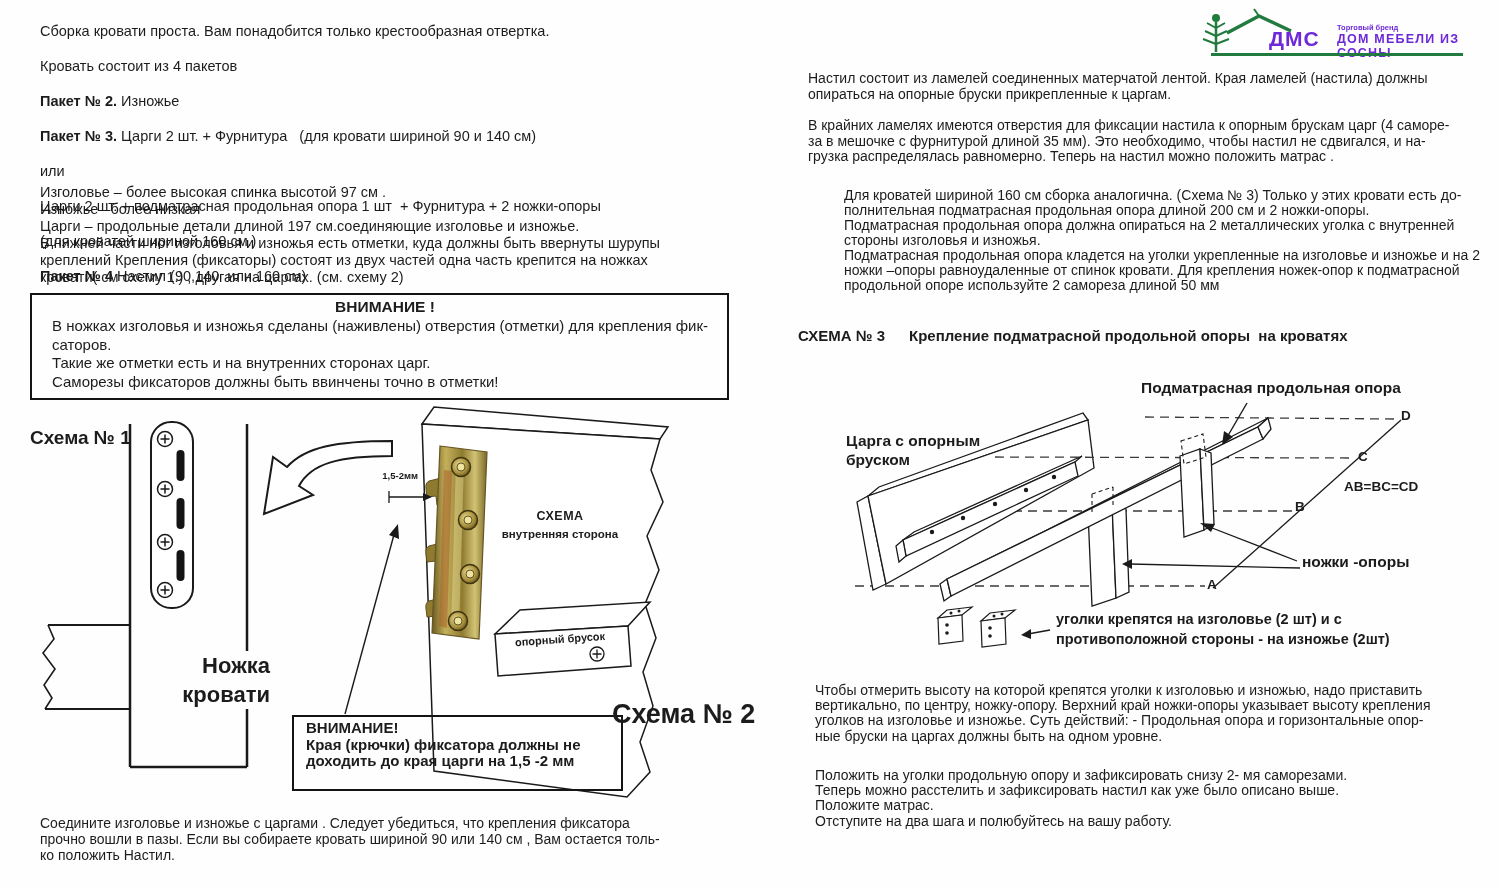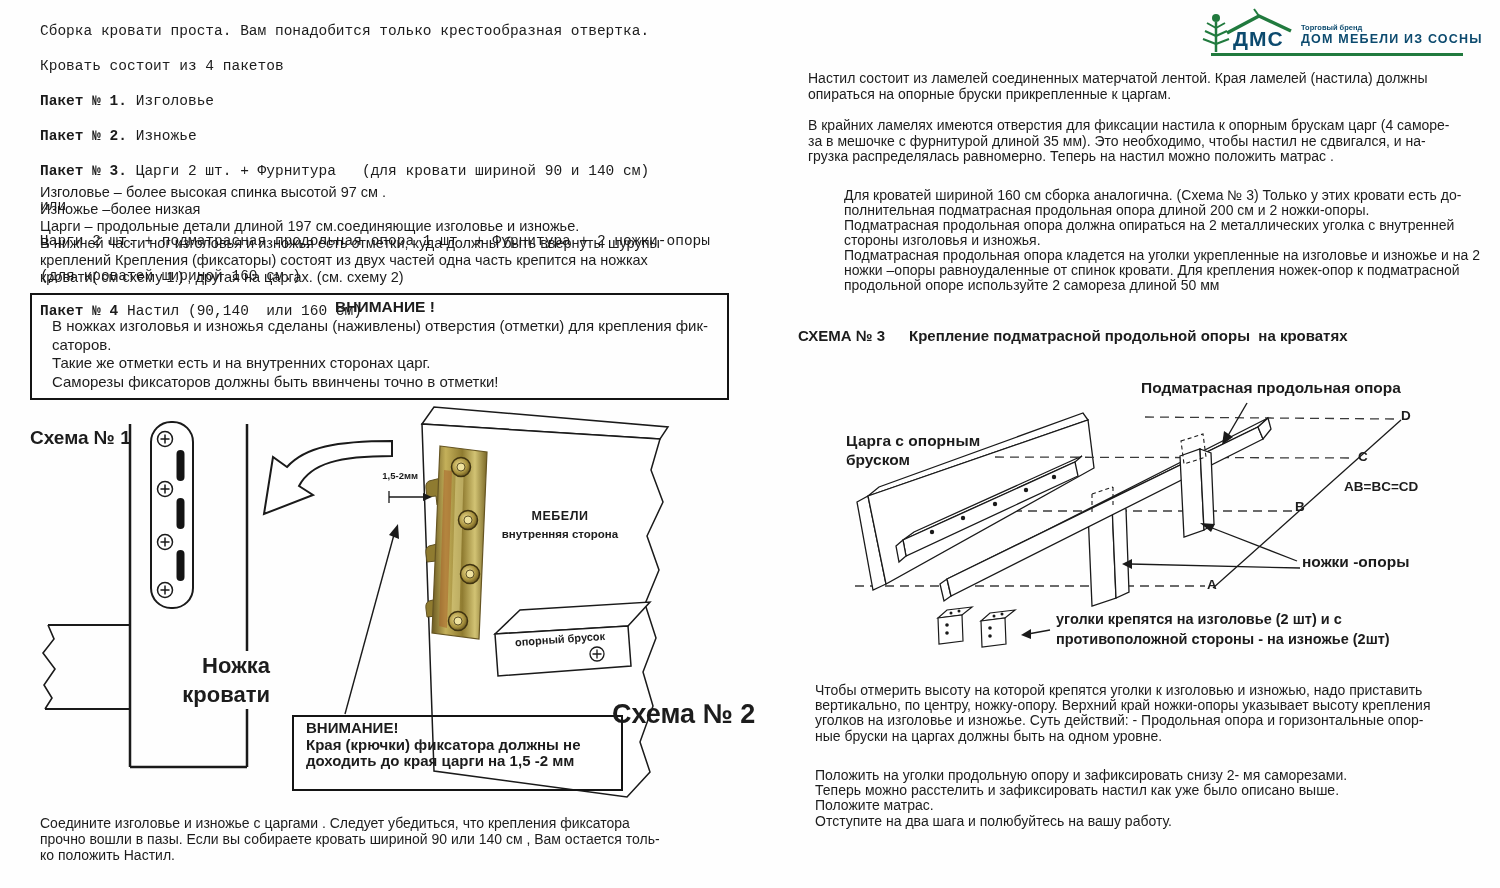--- a/index.html
+++ b/index.html
@@ -2,25 +2,25 @@
 <html><head>
 <meta charset="utf-8">
 <style>
   html,body{margin:0;padding:0;}
   #page{position:relative;width:1500px;height:888px;background:#fefefe;overflow:hidden;
         font-family:"Liberation Sans","DejaVu Sans",sans-serif;color:#1c1c1c;}
   .t{position:absolute;white-space:pre-line;}
   .b{font-weight:bold;}
   #svg-art{position:absolute;left:0;top:0;z-index:1;pointer-events:none;}
   .lbl{z-index:2;}
-  .intro-line{white-space:pre;font-family:Liberation Mono, monospace;}
+  .intro-line{white-space:pre;}
   #box1{position:absolute;left:30px;top:293px;width:684px;height:103px;border:2px solid #141414;z-index:2;padding-left:11px;}
   #box2{position:absolute;left:292px;top:715px;width:303px;height:66px;border:2px solid #141414;z-index:2;
         padding:3px 12px;font-weight:bold;font-size:15px;line-height:16.5px;white-space:pre-line;}
-  .green{color:#0c4a6e;}
+  .green{color:#6d28d9;margin-left:36px;}
 </style>
 </head>
 <body>
 
 <div id="page">
 
   <svg id="svg-art" width="1500" height="888" viewBox="0 0 1500 888">
     <defs>
       <linearGradient id="gradPlate" x1="0" y1="0" x2="1" y2="0">
         <stop offset="0" stop-color="#6b5a22"></stop>
@@ -201,21 +201,20 @@
         <path d="M1216,36 L1205,31 M1216,36 L1227,31"></path>
         <path d="M1216,44 L1203,39 M1216,44 L1229,39"></path>
       </g>
       <circle cx="1216" cy="18" r="4" fill="#217a3e" stroke="none"></circle>
     </g>
   </svg>
 
   <div class="t lbl" style="left:40px;top:5px;font-size:14.5px;line-height:17.5px;">
     <div class="intro-line"><span class="b"></span><span>Сборка кровати проста. Вам понадобится только крестообразная отвертка.</span></div>
     <div class="intro-line"><span class="b"></span><span>Кровать состоит из 4 пакетов</span></div>
-    <div class="intro-line"><span class="b">Пакет № 1.</span><span> Изголовье</span></div>
     <div class="intro-line"><span class="b">Пакет № 2.</span><span> Изножье</span></div>
     <div class="intro-line"><span class="b">Пакет № 3.</span><span> Царги 2 шт. + Фурнитура   (для кровати шириной 90 и 140 см)</span></div>
     <div class="intro-line"><span class="b"></span><span>или</span></div>
     <div class="intro-line"><span class="b"></span><span>Царги 2 шт. + подматрасная продольная опора 1 шт  + Фурнитура + 2 ножки-опоры</span></div>
     <div class="intro-line"><span class="b"></span><span>(для кроватей шириной 160 см.)</span></div>
     <div class="intro-line"><span class="b">Пакет № 4</span><span> Настил (90,140  или 160 см)</span></div>
   </div>
 
   <div class="t lbl" style="left:40px;top:184px;font-size:14.5px;line-height:17px;">Изголовье – более высокая спинка высотой 97 см .
 Изножье –более низкая
@@ -232,21 +231,21 @@
 Саморезы фиксаторов должны быть ввинчены точно в отметки!</div>
   </div>
 
   <div class="t lbl b" style="left:30px;top:427px;font-size:19px;">Схема № 1</div>
 
   <div class="t lbl b" style="left:158px;top:651px;width:112px;font-size:22px;line-height:29px;text-align:right;background:#fefefe;">Ножка
 кровати</div>
 
   <div class="t lbl b" style="left:360px;top:470px;width:58px;font-size:9.5px;text-align:right;">1,5-2мм</div>
 
-  <div class="t lbl b" style="left:505px;top:509px;width:110px;font-size:12.5px;text-align:center;letter-spacing:0.5px;">МЕБЕЛИ</div>
+  <div class="t lbl b" style="left:505px;top:509px;width:110px;font-size:12.5px;text-align:center;letter-spacing:0.5px;">СХЕМА</div>
   <div class="t lbl b" style="left:490px;top:528px;width:140px;font-size:11.5px;text-align:center;">внутренняя сторона</div>
 
   <div class="t lbl b" style="left:504px;top:633px;width:112px;font-size:11px;text-align:center;transform:rotate(-4deg);">опорный брусок</div>
 
   <div id="box2" class="lbl">ВНИМАНИЕ!
 Края (крючки) фиксатора должны не
 доходить до края царги на 1,5 -2 мм</div>
 
   <div class="t lbl b" style="left:612px;top:699px;font-size:27px;text-align:center;">Схема № 2</div>
 

